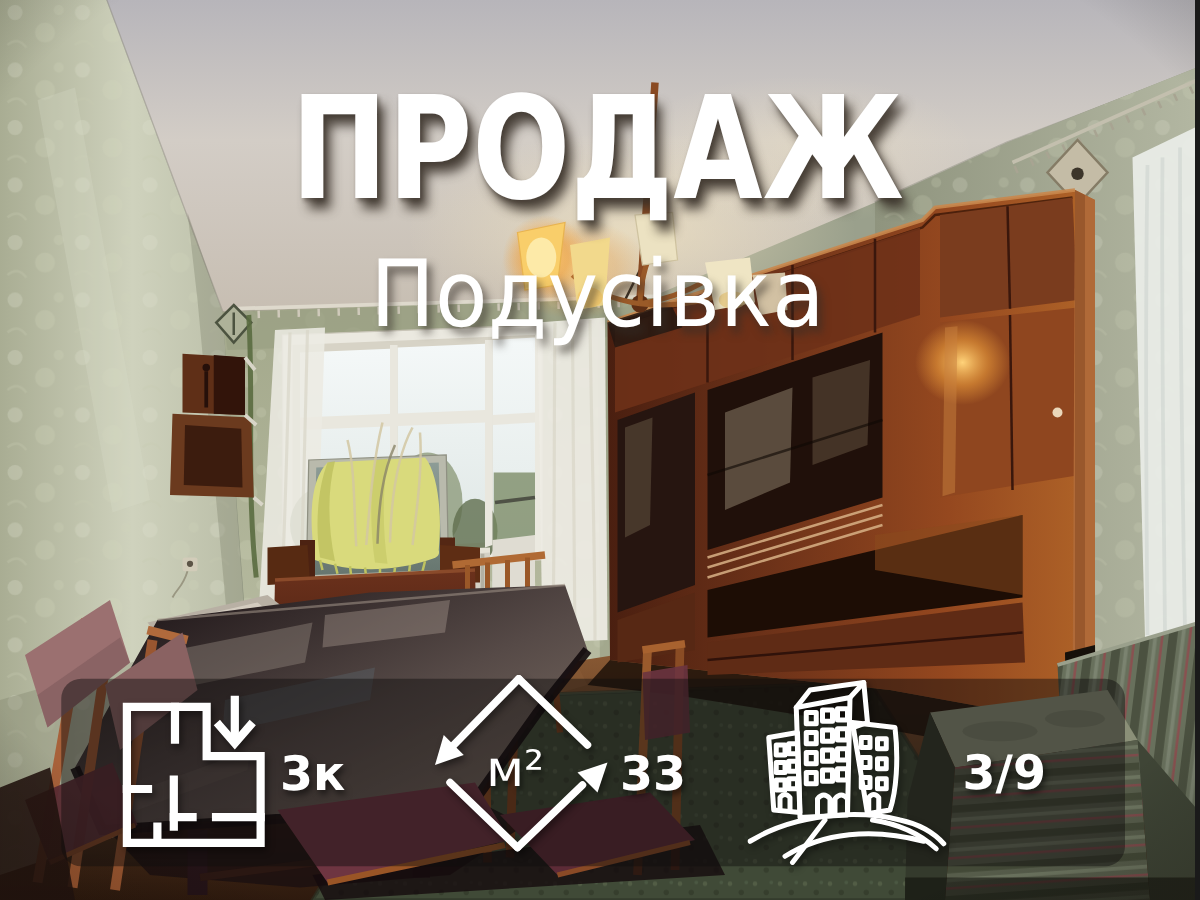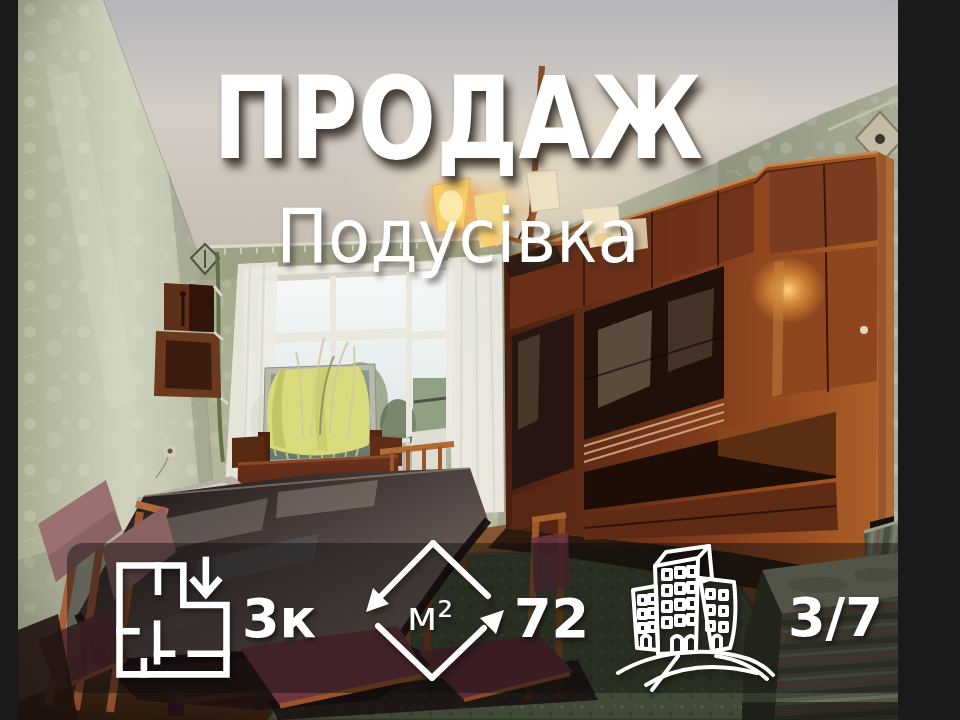--- a/index.html
+++ b/index.html
@@ -1,28 +1,28 @@
 <!DOCTYPE html>
 <html style="--text-color: #ffffff; --band-color: rgba(16,14,12,0.46);"><head>
 <meta charset="utf-8">
 <style>
   html,body{margin:0;padding:0;background:#1a1a1a;}
-  .stage{position:relative;width:880px;height:720px;overflow:hidden;
-         font-family:"DejaVu Sans","Liberation Sans",sans-serif;background:#9aa08c;margin-left:18px;}
+  .stage{position:relative;width:956px;height:720px;overflow:hidden;
+         font-family:"DejaVu Sans","Liberation Sans",sans-serif;background:#9aa08c;}
   .scene{position:absolute;left:0;top:0;width:960px;height:720px;display:block;}
   .overlay-text{position:absolute;color:var(--text-color,#ffffff);white-space:nowrap;}
   .title{left:0;top:62px;width:100%;text-align:center;font-size:114px;line-height:114px;
          font-weight:bold;transform:scaleX(.81);
          text-shadow:7px 9px 9px rgba(56,48,40,.85),2px 3px 4px rgba(56,48,40,.5);}
   .subtitle{left:0;top:199px;width:100%;text-align:center;font-size:74px;line-height:74px;
          font-weight:normal;transform:scaleX(.93);
          text-shadow:4px 5px 7px rgba(50,44,38,.65);}
   .band{position:absolute;left:49px;top:543px;width:851px;height:150px;border-radius:16px;
         background:var(--band-color,rgba(16,14,12,.45));}
-  .stat-value{position:absolute;font-weight:bold;font-size:54px;line-height:54px;color:var(--text-color,#fff);
+  .stat-value{position:absolute;font-weight:bold;font-size:38px;line-height:54px;color:var(--text-color,#fff);
         text-shadow:2px 3px 5px rgba(0,0,0,.55);}
   .stat-unit{position:absolute;font-weight:normal;font-size:40px;line-height:40px;color:var(--text-color,#fff);
         text-shadow:2px 3px 4px rgba(0,0,0,.5);}
   .stat-icon{position:absolute;filter:drop-shadow(2px 3px 3px rgba(0,0,0,.45));}
 </style>
 </head>
 <body>
 
 <div class="stage">
 
@@ -378,21 +378,21 @@
     <g stroke="#ffffff" stroke-width="6" stroke-linecap="round" fill="none">
       <path d="M83,15 L30,69"></path>
       <path d="M83,15 L138,68"></path>
       <path d="M82,150 L134,100"></path>
       <path d="M82,150 L28,98"></path>
     </g>
     <polygon points="16,84 23,60 39,76" fill="#ffffff"></polygon>
     <polygon points="154,82 146,106 130,90" fill="#ffffff"></polygon>
   </svg>
   <div class="stat-unit" style="left:389px;top:596px">м²</div>
-  <div class="stat-value" style="left:496px;top:592px">72</div>
+  <div class="stat-value" style="left:496px;top:592px">33</div>
 
   <svg class="stat-icon" style="left:598px;top:538px" width="160" height="170" viewBox="0 0 160 170" aria-hidden="true">
     <g fill="none" stroke="#ffffff" stroke-width="4" stroke-linecap="round" stroke-linejoin="round">
       <path d="M39,28 L82,20 L80,114 L42,116 Z"></path>
       <path d="M39,28 L50,14 L93,8 L82,20"></path>
       <path d="M93,8 L96,40 L82,45"></path>
       <path d="M47,32 h8 v9 h-8 z M60,30 h8 v9 h-8 z M72,29 h8 v9 h-8 z
                M47,48 h8 v9 h-8 z M60,46 h8 v9 h-8 z M72,45 h8 v9 h-8 z
                M47,64 h8 v9 h-8 z M60,62 h8 v9 h-8 z M72,61 h8 v9 h-8 z
                M47,80 h8 v9 h-8 z M60,78 h8 v9 h-8 z M72,77 h8 v9 h-8 z"></path>
@@ -402,15 +402,15 @@
       <path d="M26,110 v-10 q4,-5 8,0 v10"></path>
       <path d="M84,40 L118,44 C121,70 119,95 114,110 L96,113 Z"></path>
       <path d="M91,52 h7 v8 h-7 z M104,53 h7 v8 h-7 z M91,68 h7 v8 h-7 z M104,69 h7 v8 h-7 z M91,84 h7 v8 h-7 z M104,85 h7 v8 h-7 z"></path>
       <path d="M97,112 v-12 q4,-5 8,0 v12"></path>
       <path d="M2,135 C40,112 90,110 122,118 C136,121 149,128 157,137"></path>
       <path d="M30,147 C60,128 100,124 141,135"></path>
       <path d="M36,152 L62,118"></path>
       <path d="M100,118 C120,121 138,129 151,141"></path>
     </g>
   </svg>
-  <div class="stat-value" style="left:770px;top:591px">3/7</div>
+  <div class="stat-value" style="left:770px;top:591px">3/9</div>
 
 </div>
 
 </body></html>

